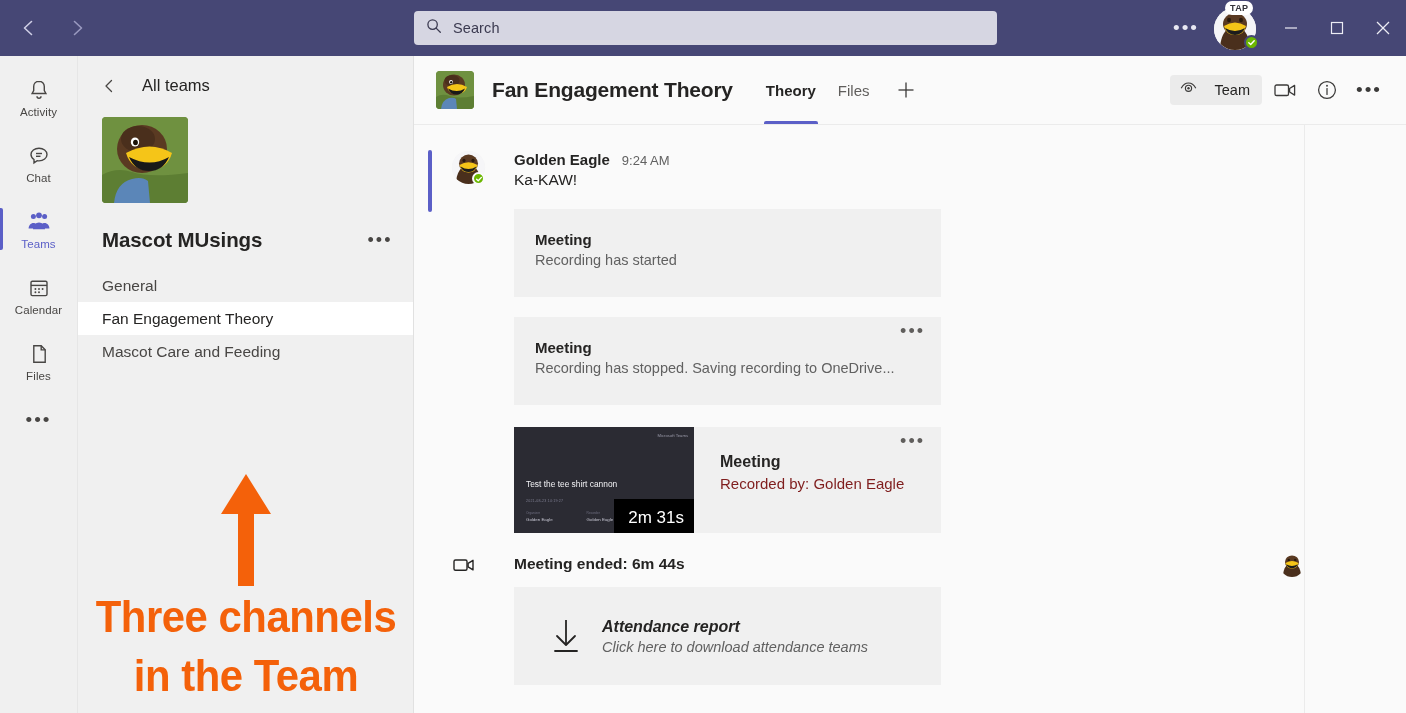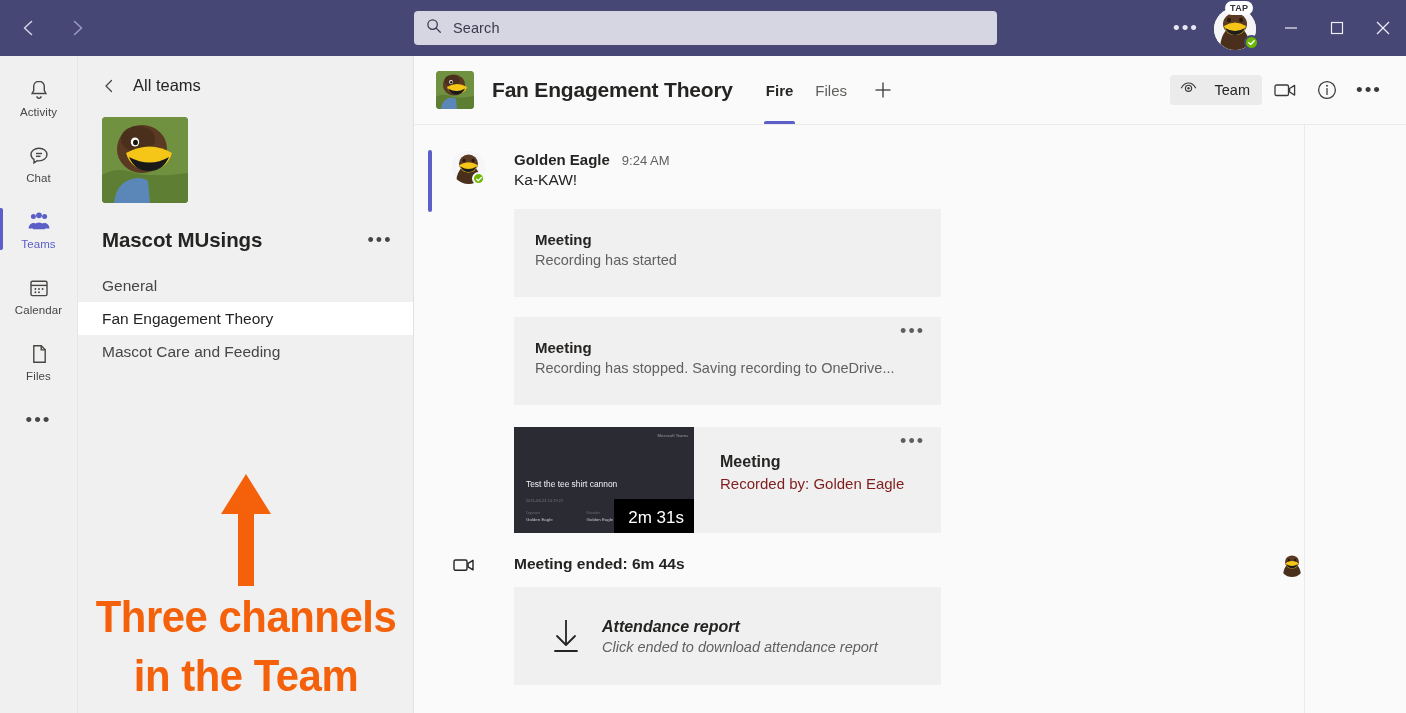--- a/index.html
+++ b/index.html
@@ -88,21 +88,21 @@
     width: 78px; height: 52px; display:flex; align-items:center; justify-content:center;
     cursor: pointer; color: #484644; font-size: 19px; letter-spacing: 2px; line-height: 0;
   }
 
   
   .sidebar {
     width: 336px; flex: 0 0 336px; background: #f0f0f0; border-right: 1px solid #e1e1e1;
     position: relative; display: flex; flex-direction: column;
   }
   .allteams {
-    display: flex; align-items: center; gap: 17px; padding: 20px 0 0 24px; cursor: pointer;
+    display: flex; align-items: center; gap: 26px; padding: 20px 0 0 24px; cursor: pointer;
   }
   .allteams .bk { display:flex; }
   .allteams .lbl { font-size: 16.5px; color: #252423; }
 
   .team-photo {
     width: 86px; height: 86px; margin: 22px 0 0 24px; border-radius: 4px;
     overflow: hidden; position: relative; background: #6d8f3a;
   }
   .team-head {
     display: flex; align-items: center; margin: 22px 0 0 0; padding: 0 18px 0 24px;
@@ -445,21 +445,21 @@
             <ellipse cx="16" cy="9.5" rx="7.5" ry="5.6" fill="#4a2f1c"></ellipse>
             <path d="M11 16 q10 -6 20 0 q-2 7 -10 7 q-8 0 -10 -7z" fill="#f5c518"></path>
             <path d="M12 17.6 q9 5 17 0 q-2.5 6 -8.5 6 q-6 0 -8.5 -6z" fill="#191919"></path>
             <ellipse cx="15" cy="11" rx="1.9" ry="2" fill="#ffffff"></ellipse>
             <ellipse cx="15.2" cy="11.2" rx="1.1" ry="1.2" fill="#1b1208"></ellipse>
           </svg>
         </div>
         <span class="chan-title">Fan Engagement Theory</span>
 
         <div class="tabs">
-          <div class="tab active">Fire</div>
+          <div class="tab active">Theory</div>
           <div class="tab">Files</div>
           <div class="tab-add">
             <svg width="20" height="20" viewBox="0 0 20 20">
                 <line x1="10" y1="2.5" x2="10" y2="17.5" stroke="#3b3a39" stroke-width="1.3"></line>
                 <line x1="2.5" y1="10" x2="17.5" y2="10" stroke="#3b3a39" stroke-width="1.3"></line>
               </svg>
           </div>
         </div>
 
         <div class="hdr-right">
@@ -583,21 +583,21 @@
             <div class="attend">
               <span class="attend-ic">
                 <svg width="40" height="44" viewBox="0 0 40 44">
                   <line x1="20" y1="6" x2="20" y2="30" stroke="#252423" stroke-width="1.8"></line>
                   <polyline points="11,22 20,31 29,22" fill="none" stroke="#252423" stroke-width="1.8" stroke-linecap="round" stroke-linejoin="round"></polyline>
                   <line x1="9" y1="37" x2="31" y2="37" stroke="#252423" stroke-width="1.8" stroke-linecap="round"></line>
                 </svg>
               </span>
               <span class="attend-body">
                 <span class="attend-title" style="display:block">Attendance report</span>
-                <span class="attend-sub" style="display:block">Click ended to download attendance report</span>
+                <span class="attend-sub" style="display:block">Click here to download attendance teams</span>
               </span>
             </div>
 
           </div>
         </div>
         <div class="side-gutter"></div>
       </div>
 
     </div>
   </div>

